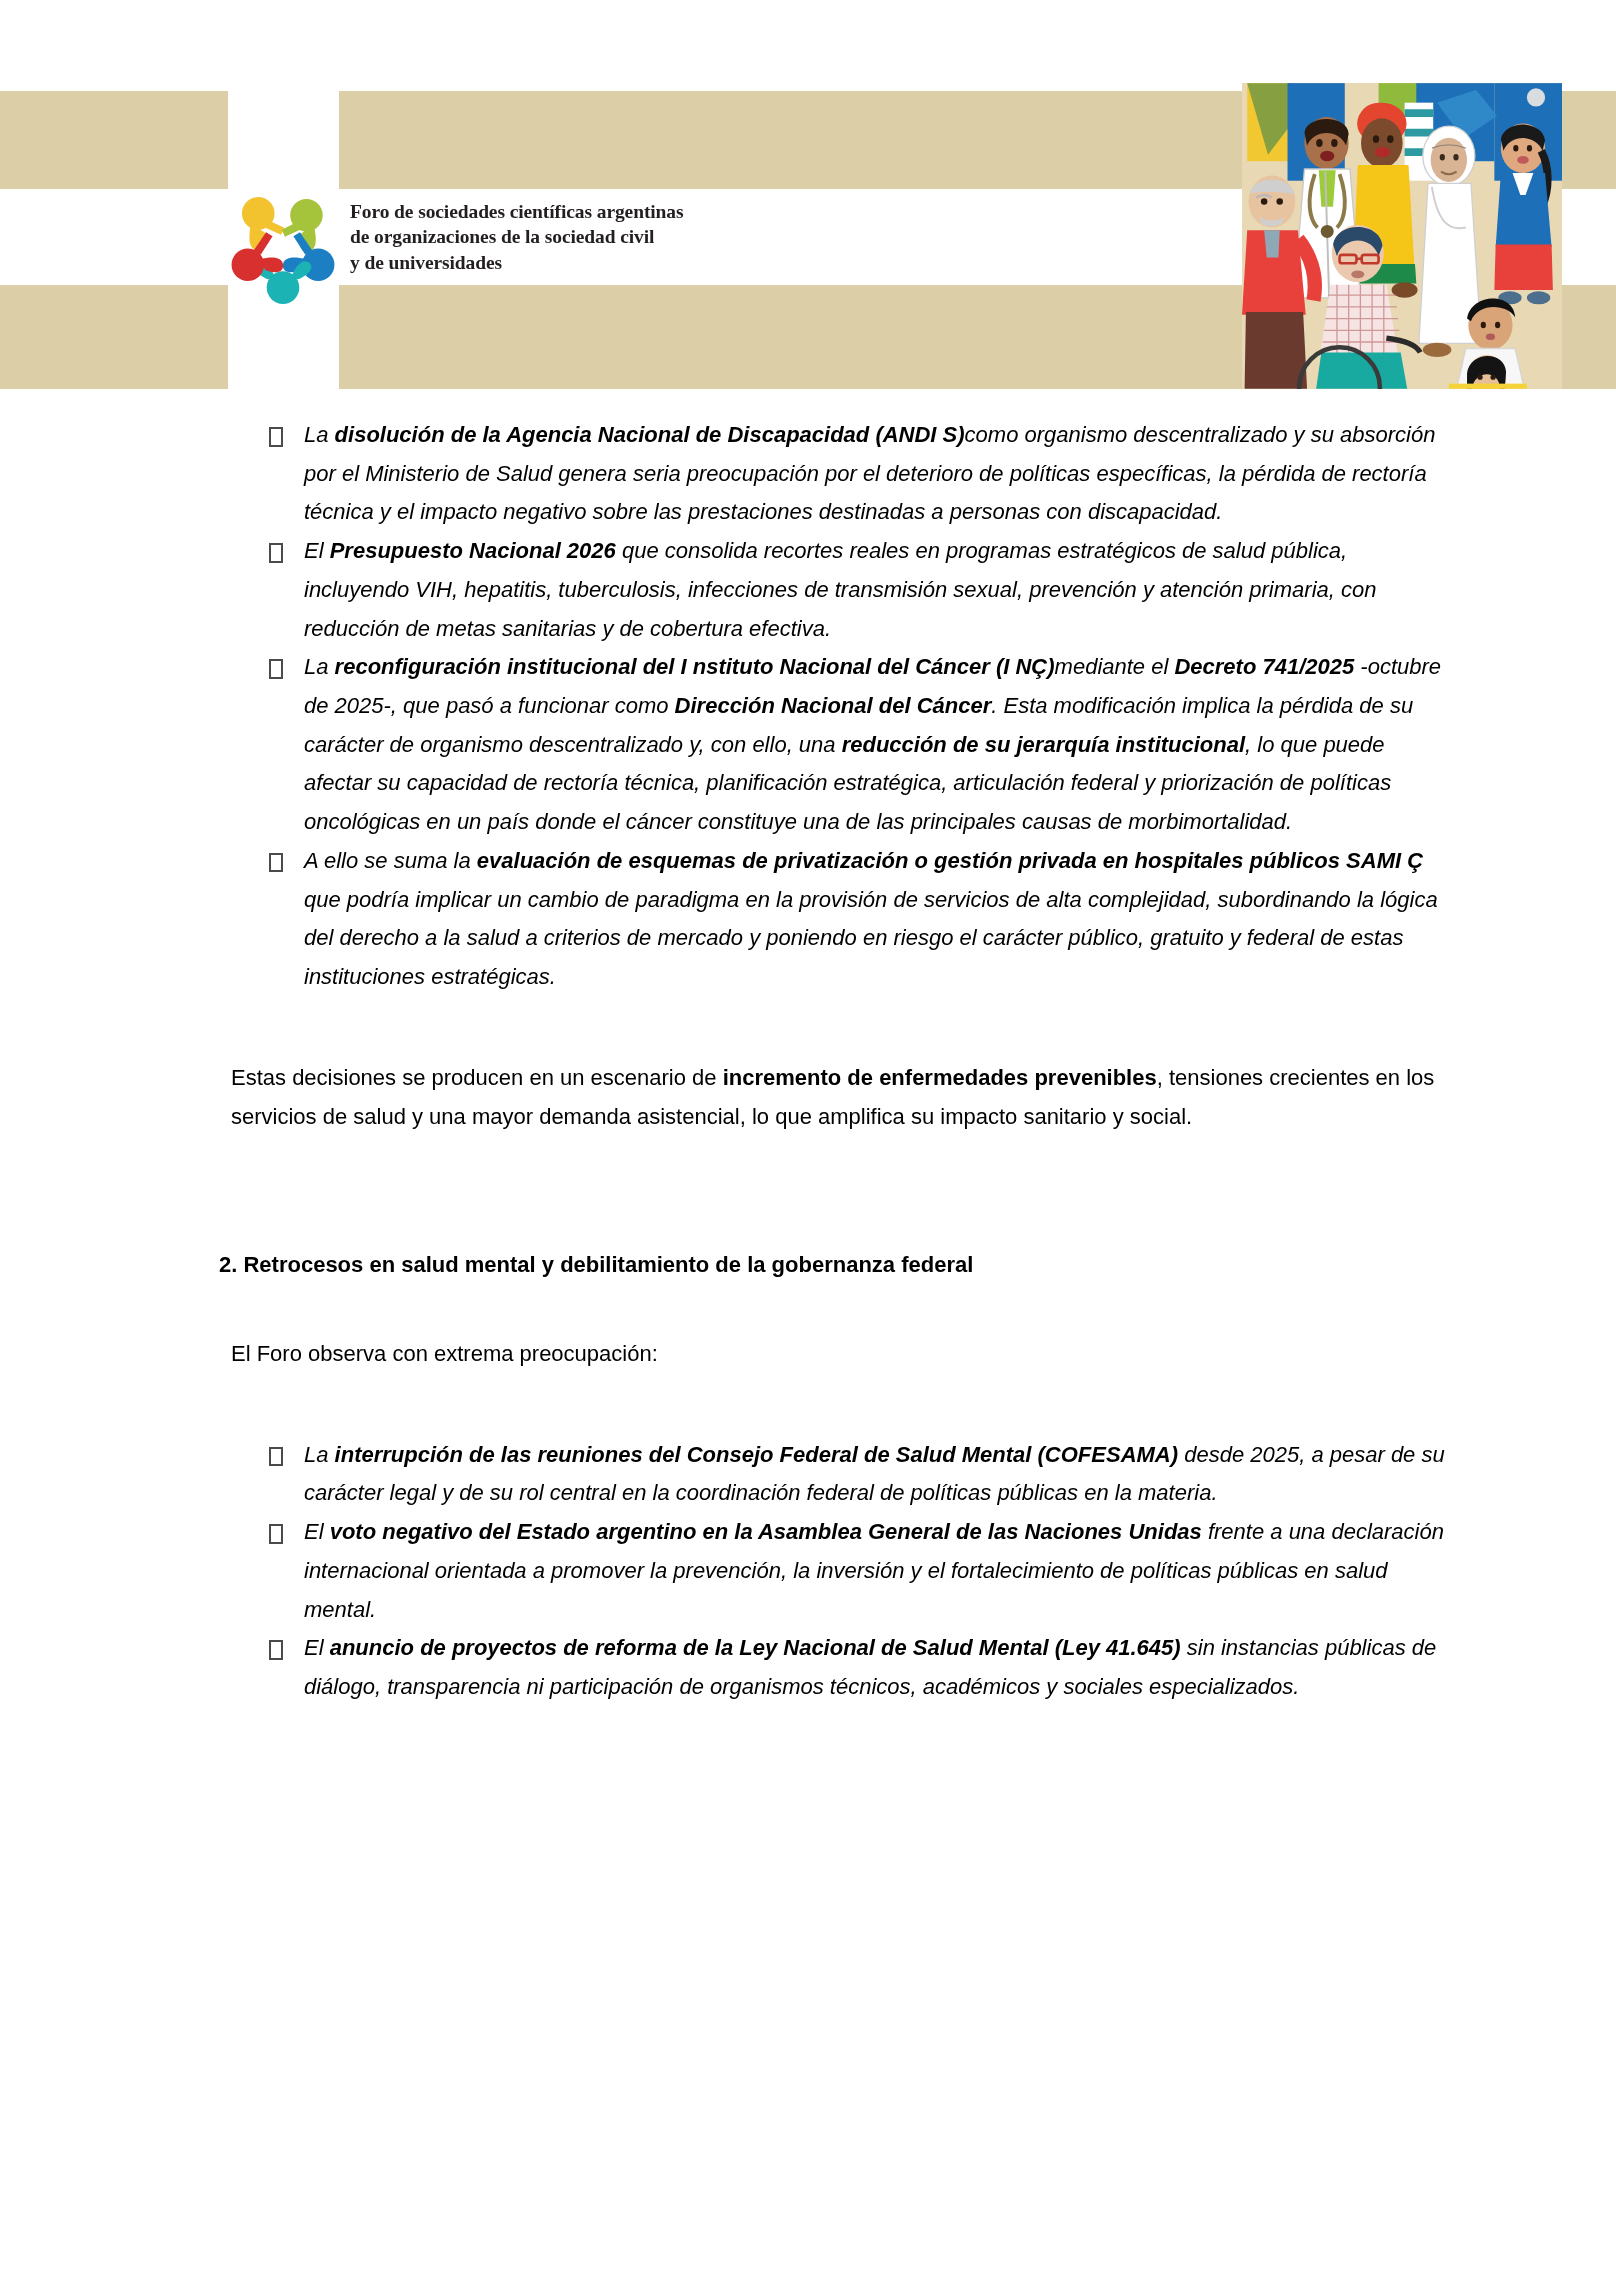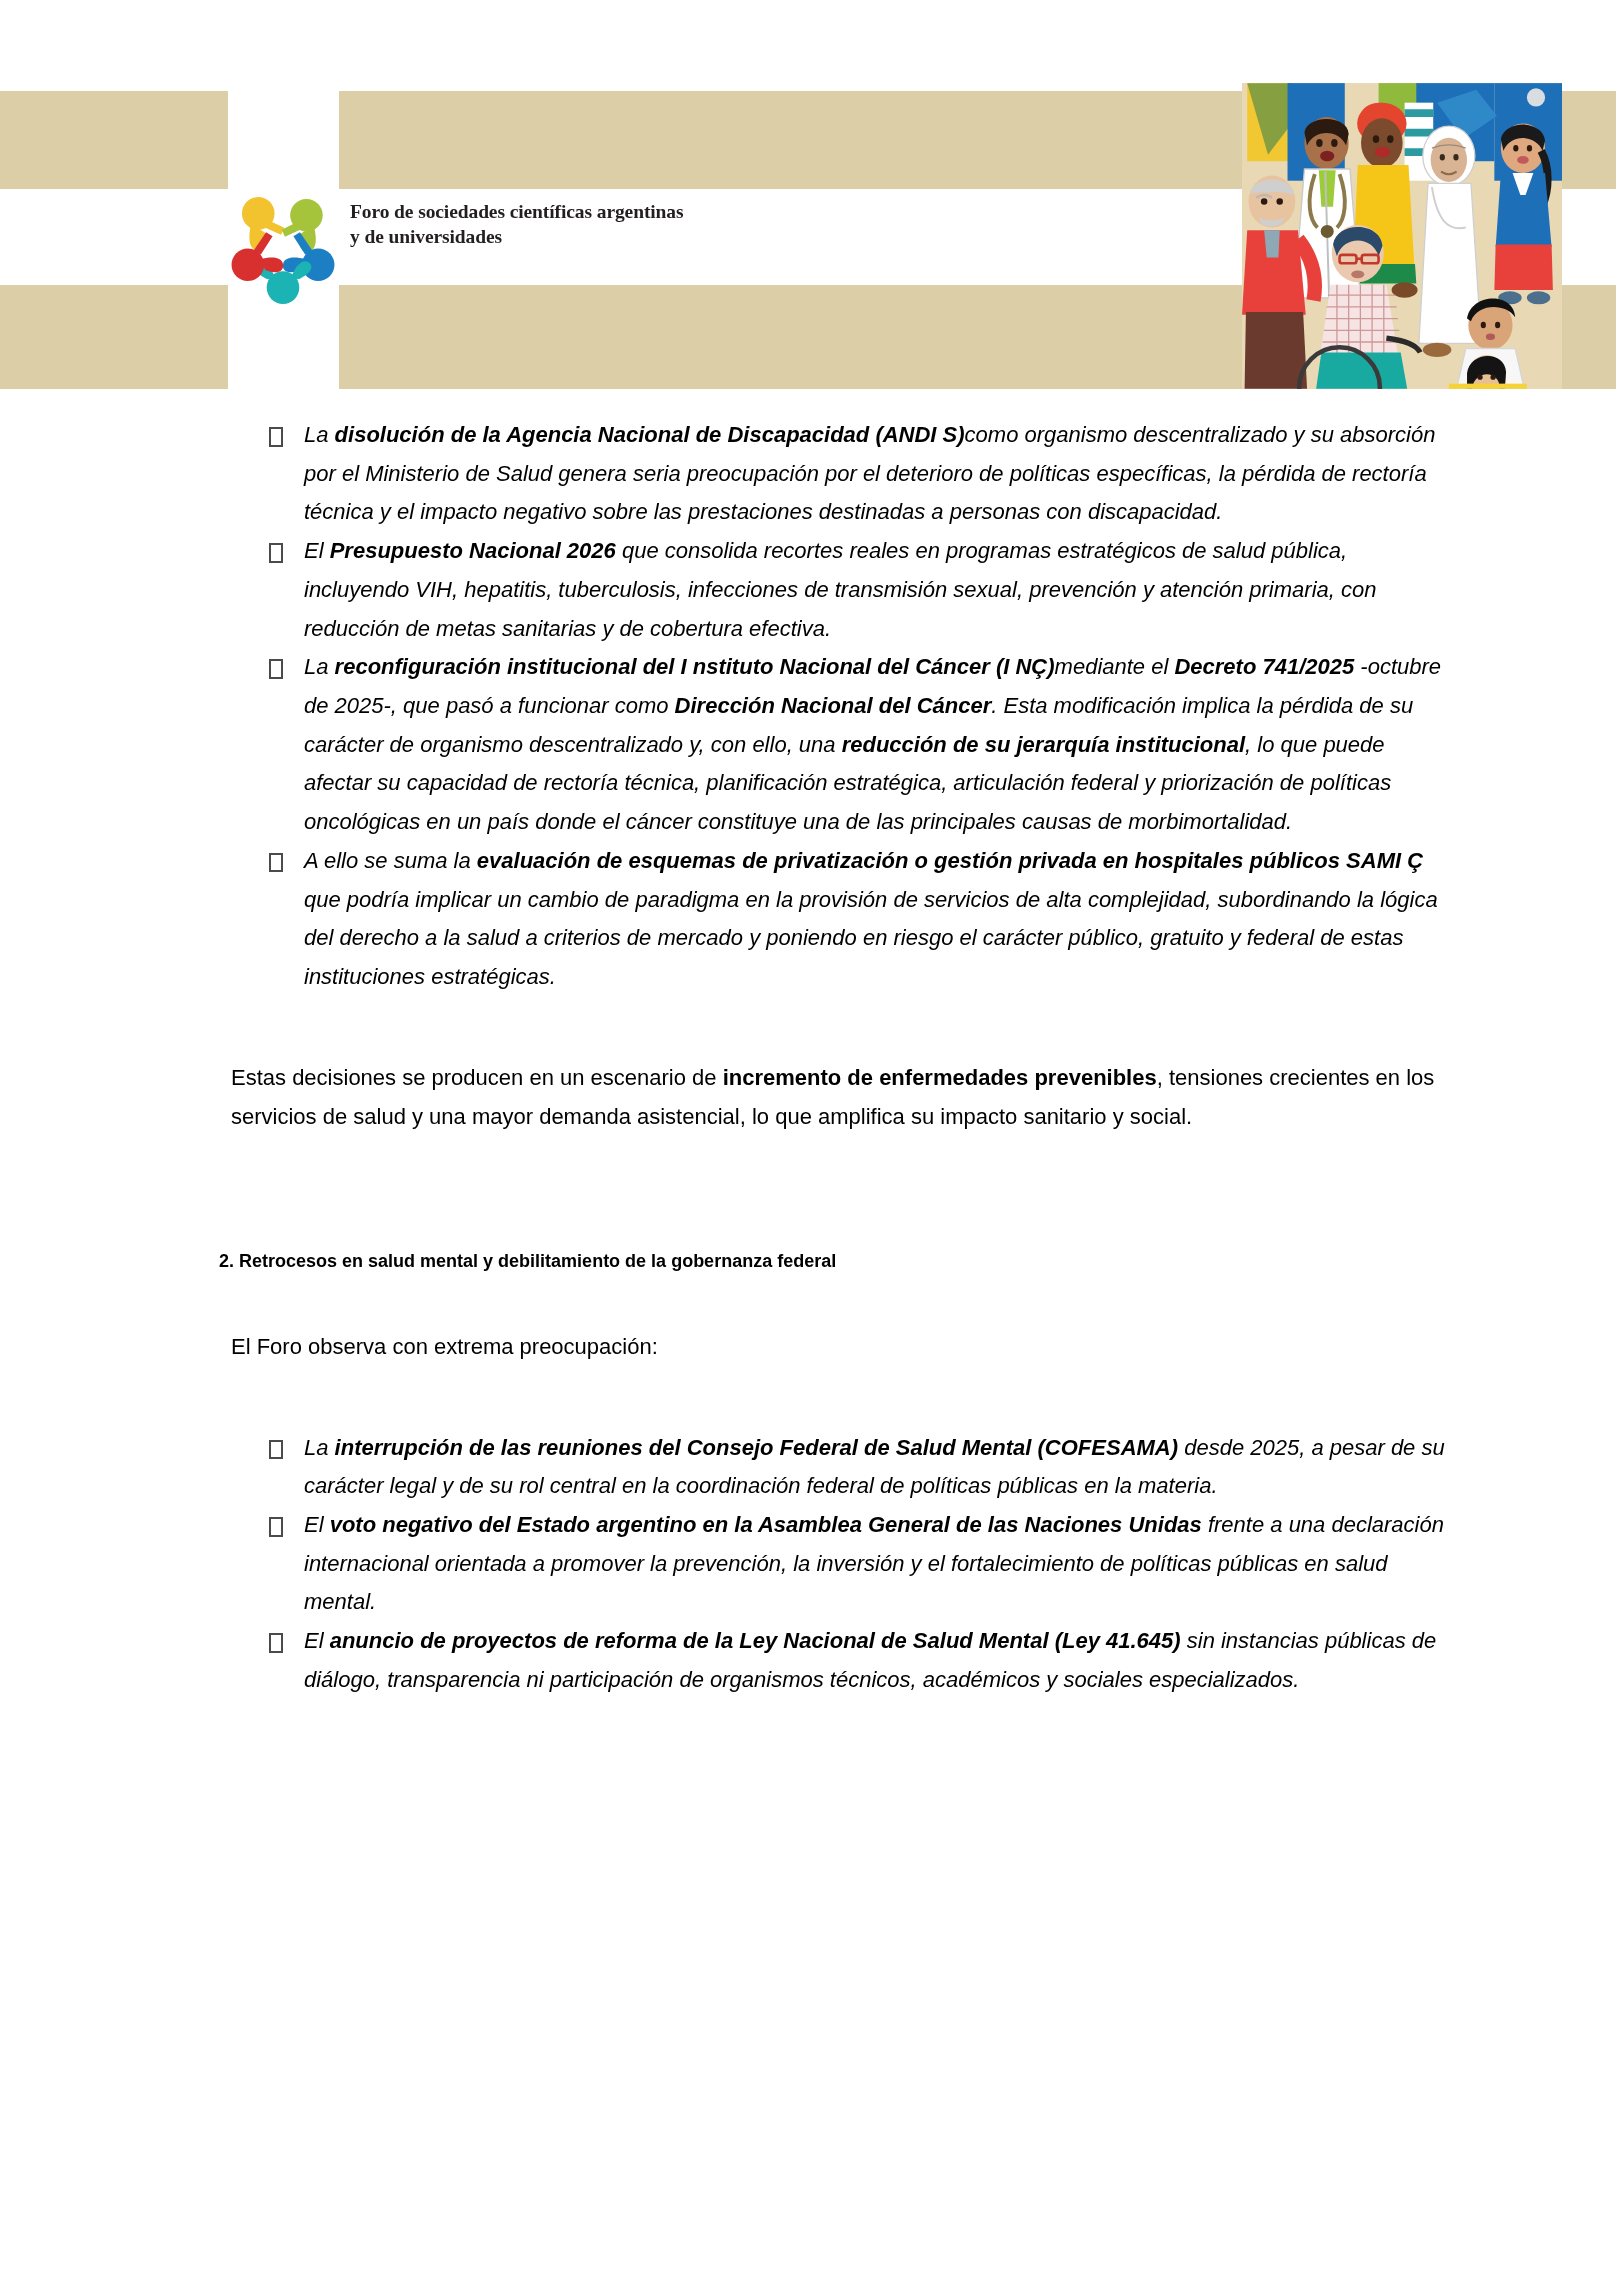--- a/index.html
+++ b/index.html
@@ -133,21 +133,21 @@
   .li-text { display: block; }
 
   p.para {
     margin: 12px;
   }
   .gap-md { height: 38px; }
   .gap-xl { height: 98px; }
 
   h2.section-heading {
     margin: 0;
-    font-size: 18px;
+    font-size: 22px;
     line-height: 1.76;
     font-weight: bold;
   }
   b { font-weight: bold; }
 </style>
 </head>
 <body>
 
 <div class="header">
 
@@ -186,20 +186,21 @@
       <g fill="#d8302f">
         <circle cx="32" cy="110" r="25"></circle>
         <path d="M50 102 C71 96 84 99 86 109 C88 121 75 125 59 118 Z"></path>
         <path d="M41 88 L60 60 L70 66 L52 94 Z"></path>
       </g>
     </svg>
   </div>
 
   <div class="logo-text">
     <div>Foro de sociedades científicas argentinas</div>
+    <div>de organizaciones de la sociedad civil</div>
     <div>y de universidades</div>
   </div>
 
   <div class="header-illus">
     <svg width="320" height="306" viewBox="0 0 492 470" xmlns="http://www.w3.org/2000/svg">
       <rect x="0" y="0" width="492" height="470" fill="#e8d9b4"></rect>
 
       <rect x="8" y="0" width="70" height="120" fill="#f2c832"></rect>
       <path d="M8 0 L78 0 L78 60 L40 110 Z" fill="#2e7d4f" opacity="0.55"></path>
       <rect x="70" y="0" width="88" height="150" fill="#1d6fb8"></rect>

